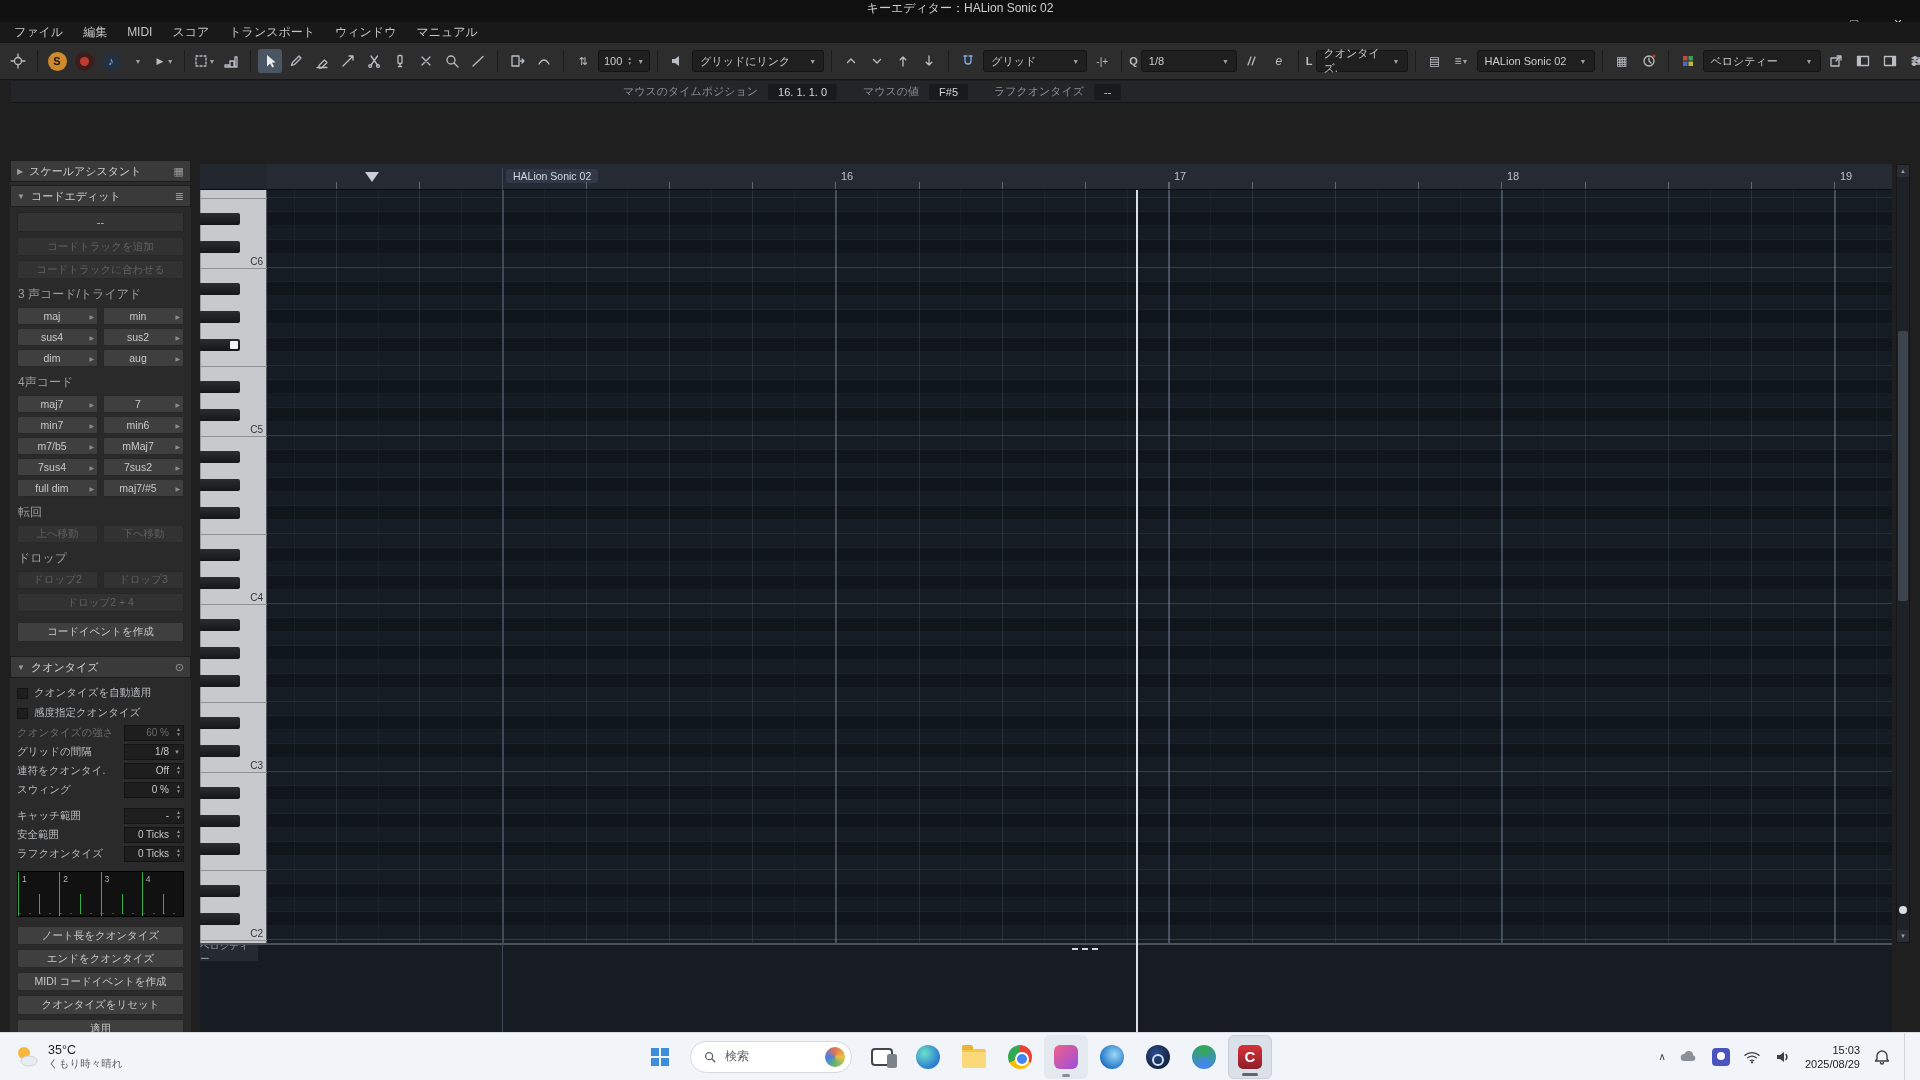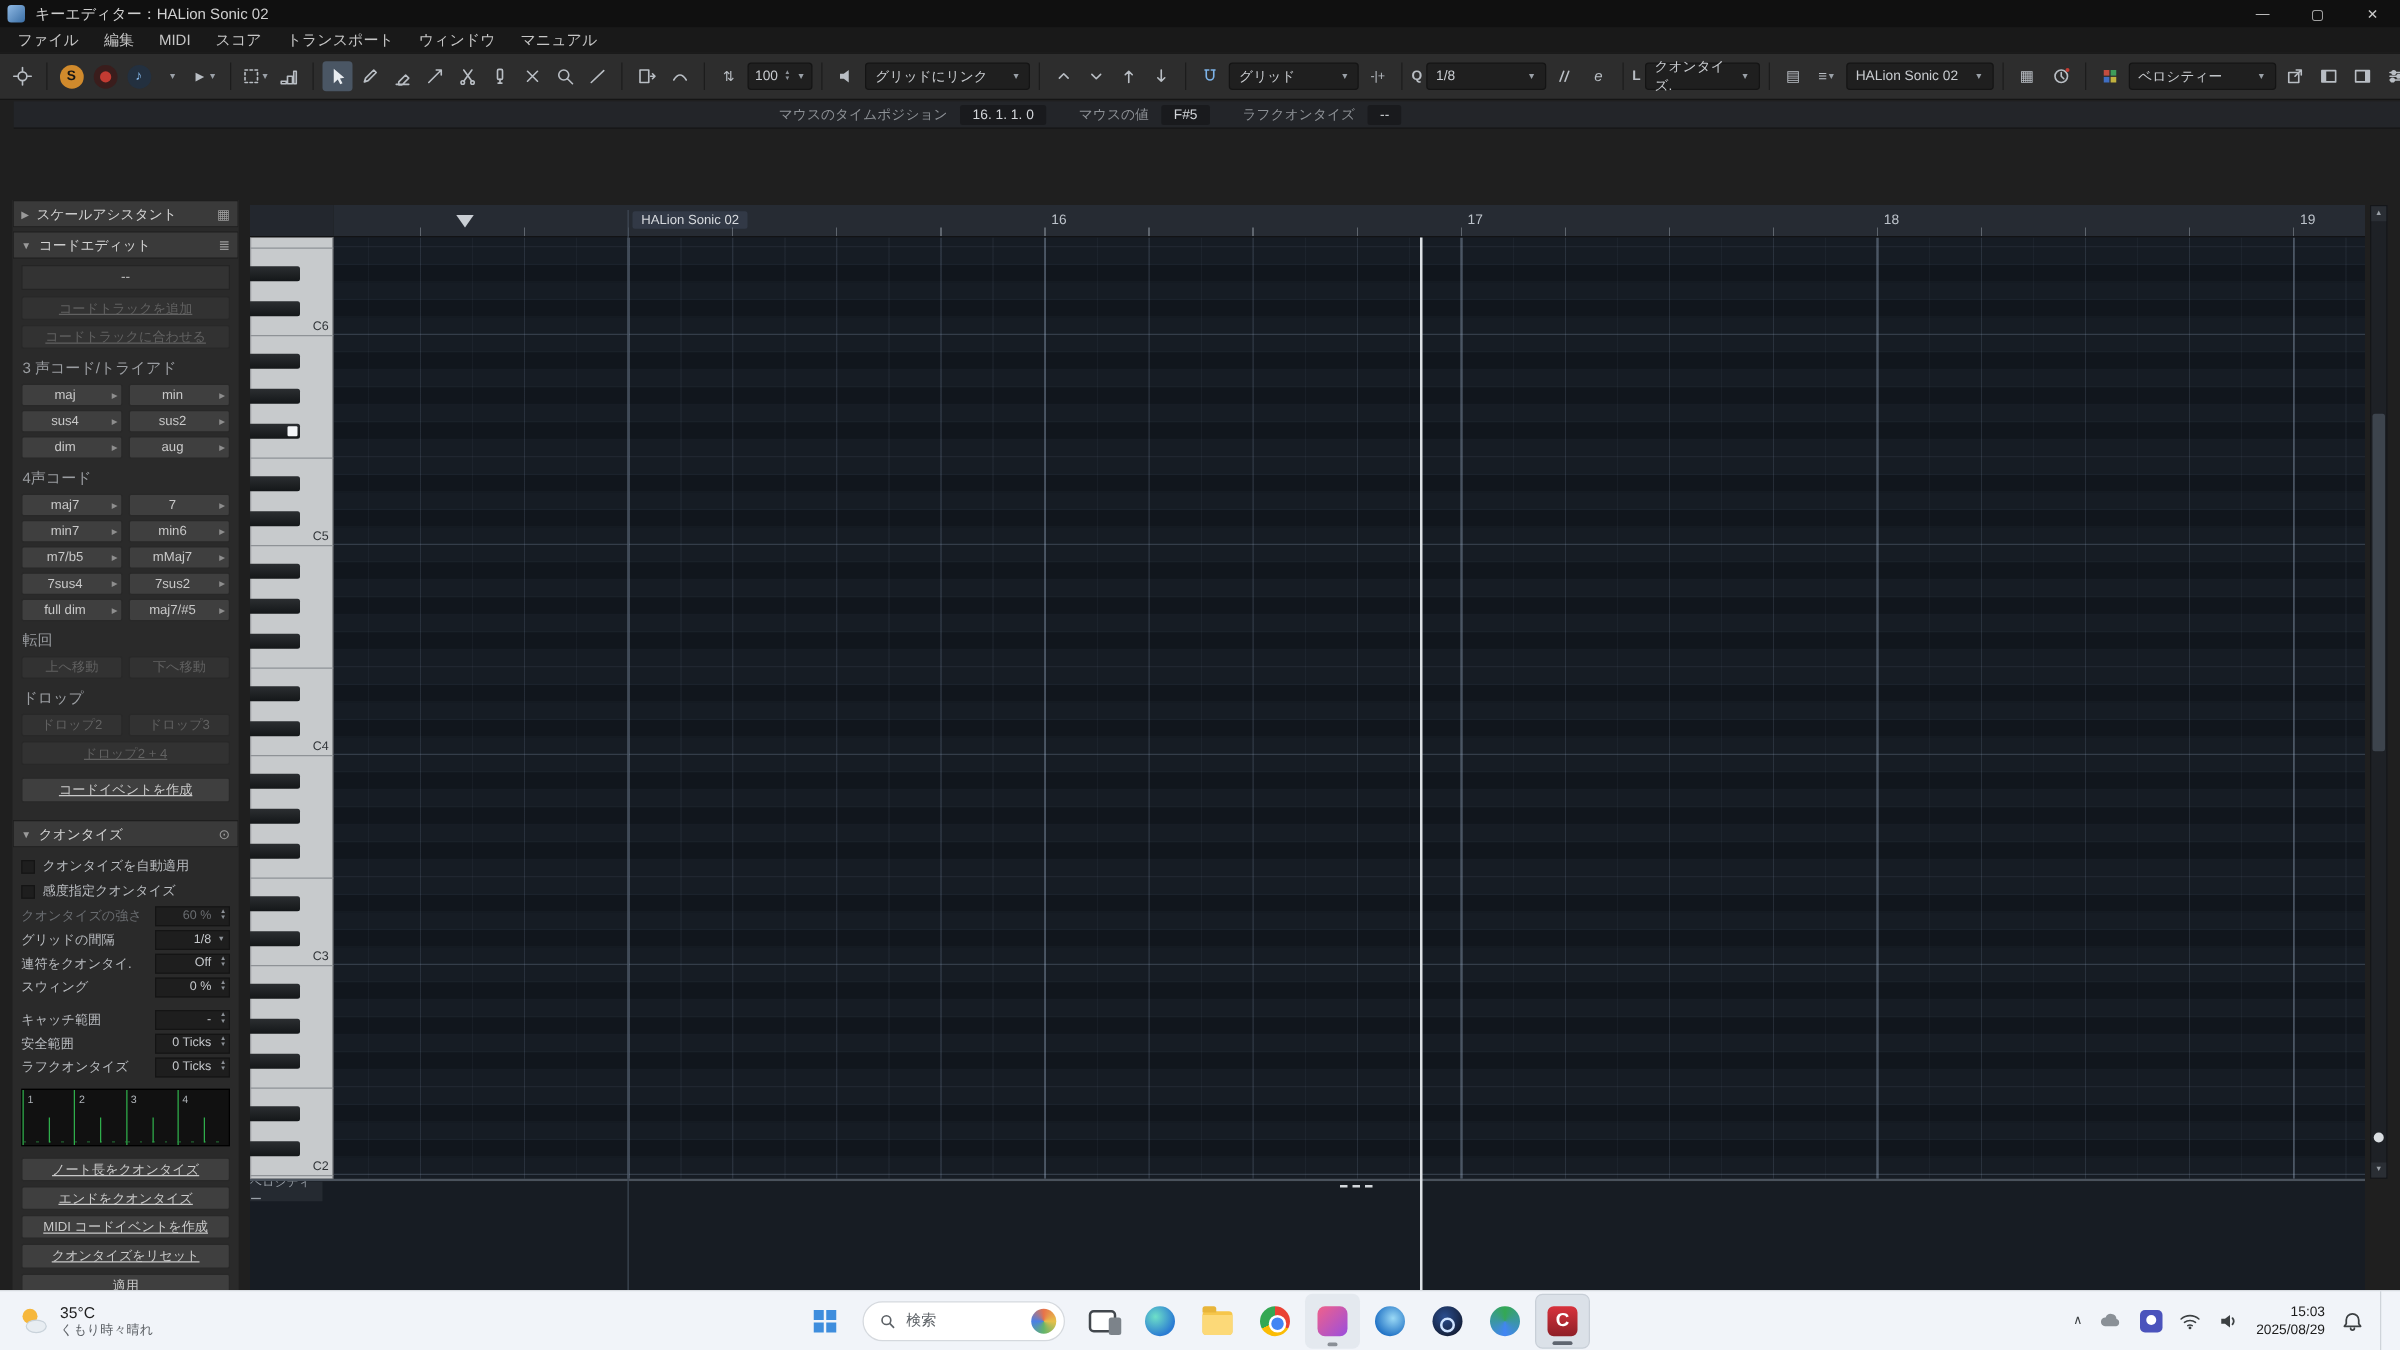--- a/index.html
+++ b/index.html
@@ -2,21 +2,21 @@
 <html><head>
 <meta charset="utf-8">
 <style>
   * { margin:0; padding:0; box-sizing:border-box; }
   html,body { width:1920px; height:1080px; overflow:hidden; background:#1f1f1f;
     font-family:"Liberation Sans","DejaVu Sans",sans-serif; }
   #screen { position:relative; width:1920px; height:1080px; background:#1f1f1f; overflow:hidden; }
 
   
   .titlebar { position:absolute; left:0; top:0; width:100%; height:22px; background:#101010;
-    display:flex; align-items:center; color:#cfcfcf; font-size:12px; }
+    display:flex; align-items:center; color:#cfcfcf; font-size:12px;flex-direction:column; }
   .app-ico { width:14px; height:14px; margin:0 8px 0 6px; border-radius:3px;
     background:linear-gradient(135deg,#8fb9e4,#3a6ea5); }
   .winbtns { margin-left:auto; display:flex; height:100%; }
   .winbtn { width:44px; height:100%; display:flex; align-items:center; justify-content:center;
     color:#c8c8c8; font-size:11px; }
 
   
   .menubar { position:absolute; left:0; top:22px; width:100%; height:20px; background:#191919;
     display:flex; align-items:center; padding-left:4px; }
   .menu-item { color:#c6c6c6; font-size:12px; padding:2px 10px; }
@@ -60,21 +60,21 @@
     background:#2a2a2a; overflow:hidden; }
   .sec-header { height:22px; background:#3a3a3a; border:1px solid #1e1e1e; display:flex;
     align-items:center; gap:6px; padding:0 6px; color:#d2d2d2; font-size:11px; margin-bottom:3px; }
   .sec-caret { font-size:8px; color:#9a9a9a; }
   .sec-title { flex:1; }
   .sec-icon { color:#9a9a9a; font-size:11px; }
   .sec-body { padding:2px 7px 4px; }
   .btn { background:#3f3f3f; border:1px solid #282828; border-radius:2px; color:#c9c9c9;
     font-size:10.5px; height:18px; display:flex; align-items:center; justify-content:center; }
   .btn.disabled { background:#323232; color:#616161; }
-  .btn.wide { width:100%; margin-bottom:4px; height:19px;text-decoration:underline; }
+  .btn.wide { width:100%; margin-bottom:4px; height:19px; }
   .curchord { height:20px; background:#333333; border:1px solid #242424; color:#bdbdbd;
     display:flex; align-items:center; justify-content:center; font-size:11px; margin-bottom:5px; }
   .lbl { color:#9a9da1; font-size:12px; margin:7px 1px 4px; }
   .cgrid { display:grid; grid-template-columns:1fr 1fr; gap:3px 5px; }
   .chord-btn { position:relative; padding-right:11px; }
   .cb-arr { position:absolute; right:3px; font-size:6px; color:#8e8e8e; }
   .row2 { display:grid; grid-template-columns:1fr 1fr; gap:5px; margin-bottom:4px; }
   .chk-row { display:flex; align-items:center; gap:6px; height:20px; color:#b9bcc0; font-size:10.5px; }
   .chk { width:11px; height:11px; background:#1e1e1e; border:1px solid #141414; flex:none; }
   .vrow { display:flex; align-items:center; height:19px; font-size:10.5px; color:#b9bcc0; }

